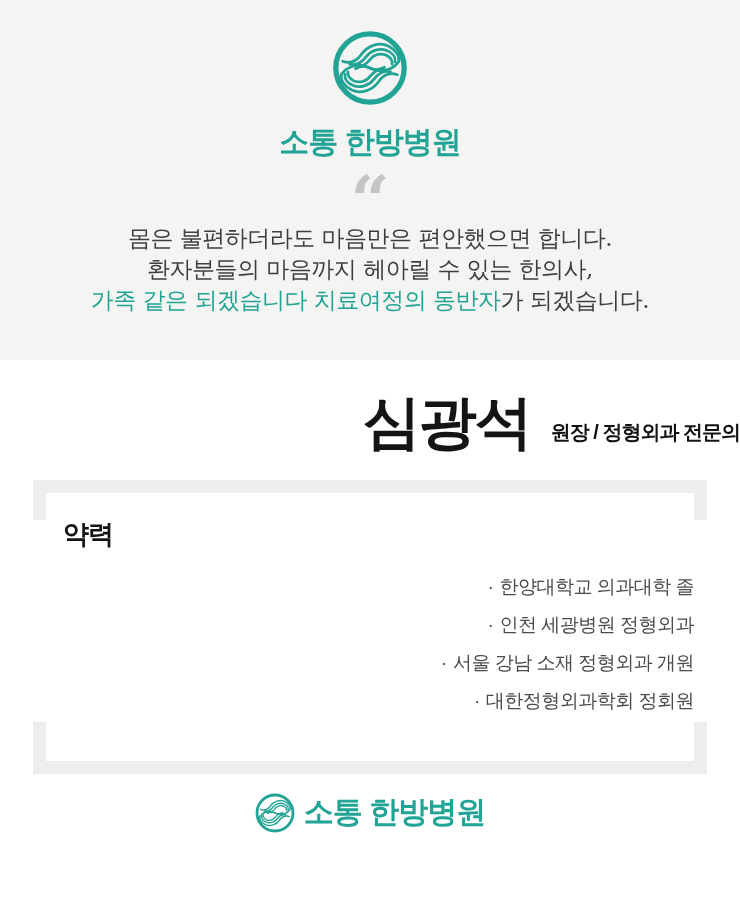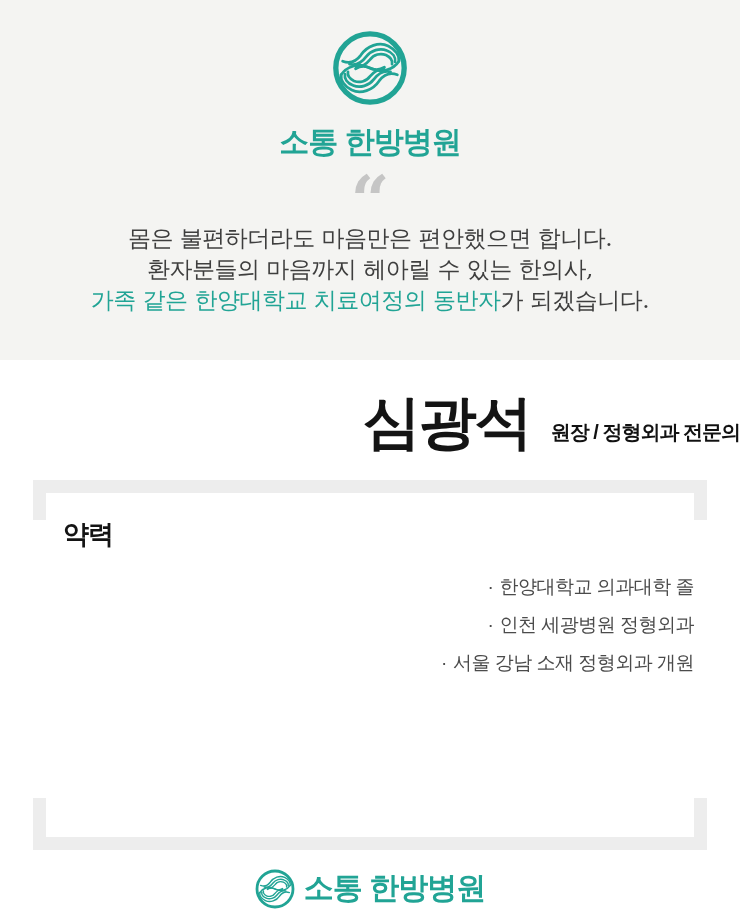--- a/index.html
+++ b/index.html
@@ -67,21 +67,21 @@
     font-size: 20px;
     font-weight: 700;
     letter-spacing: -1px;
     color: #111111;
     margin: 0 0 4px 20px;
   }
 
   
   .frame {
     margin: 30px 33px 0 33px;
-    height: 370px;
+    height: 294px;
     border: 13px solid #ededed;
     box-sizing: border-box;
     position: relative;
   }
   .frame-cover {
     position: absolute;
     top: 27px;
     bottom: 39px;
     left: -33px;
     right: -33px;
@@ -154,37 +154,38 @@
     <span class="hero-logo">
       <svg viewBox="0 0 100 100">
           <use href="#hands-logo"></use>
         </svg>
     </span>
     <div class="hero-brand">소통 한방병원</div>
     <div class="quote-mark">“</div>
     <div class="quote">
       <div>몸은 불편하더라도 마음만은 편안했으면 합니다.</div>
       <div>환자분들의 마음까지 헤아릴 수 있는 한의사,</div>
-      <div><span class="hl">가족 같은 한양대학교 치료여정의 동반자</span><span>가 되겠습니다.</span></div>
+      <div><span class="hl">가족 같은 되겠습니다 치료여정의 동반자</span><span>가 되겠습니다.</span></div>
     </div>
   </div>
 
   <div class="name-row">
     <span class="doctor-name">심광석</span>
     <span class="doctor-title">원장 / 정형외과 전문의</span>
   </div>
 
   <div class="frame">
     <div class="frame-cover"></div>
     <div class="career">
       <div class="career-heading">약력</div>
       <ul class="career-list">
         <li><span class="bullet">·</span><span>한양대학교 의과대학 졸</span></li>
         <li><span class="bullet">·</span><span>인천 세광병원 정형외과</span></li>
         <li><span class="bullet">·</span><span>서울 강남 소재 정형외과 개원</span></li>
+        <li><span class="bullet">·</span><span>대한정형외과학회 정회원</span></li>
       </ul>
     </div>
   </div>
 
   <div class="footer">
     <span class="footer-logo">
       <svg viewBox="0 0 100 100">
           <use href="#hands-logo"></use>
         </svg>
     </span>

